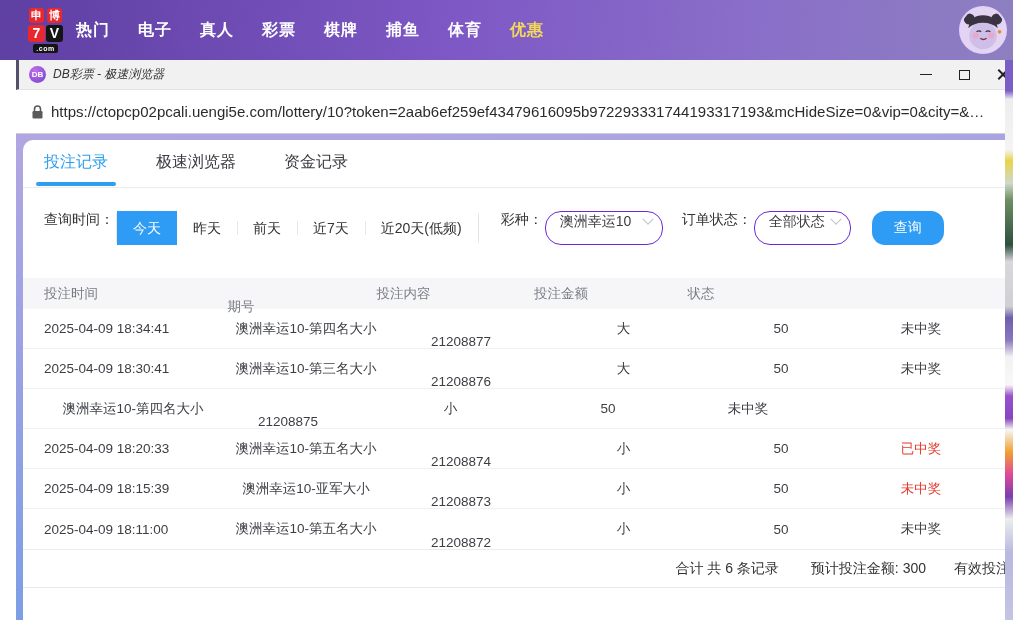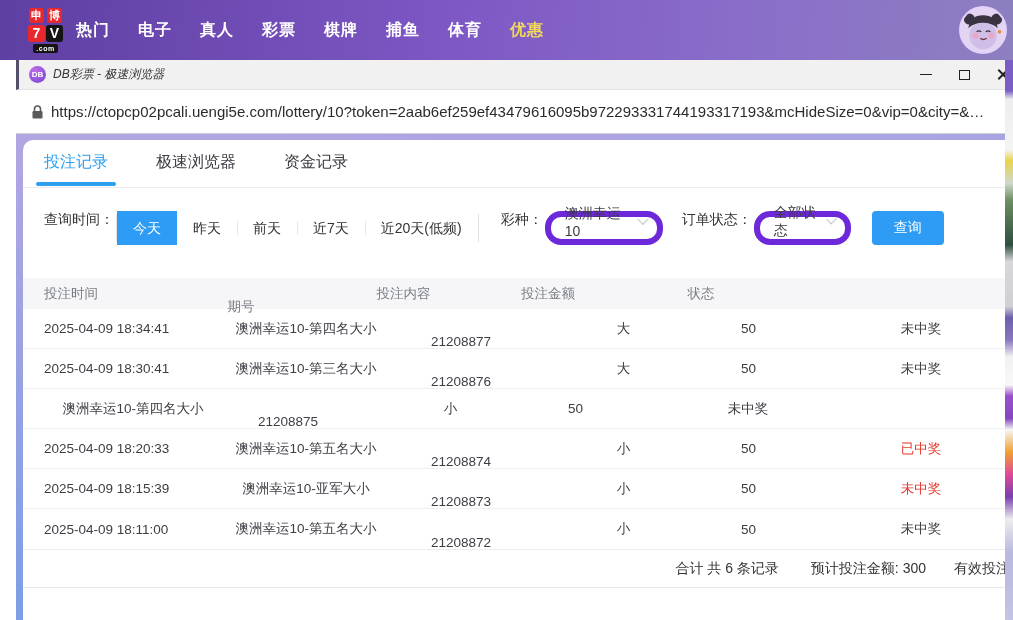--- a/index.html
+++ b/index.html
@@ -68,39 +68,39 @@
   .flabel { color:#333; margin-right:2px; }
   .btngroup { display:flex; align-items:center; border:1px solid #e4e4e4; border-radius:4px; height:34px; }
   .btngroup .opt { padding:0 16px; height:34px; line-height:32px; color:#333; cursor:pointer;
     background:#fff; border:none; font-size:14px; position:relative; }
   .btngroup .opt + .opt::before { content:""; position:absolute; left:0; top:10px;
     width:1px; height:14px; background:#e8e8e8; }
   .btngroup .opt.active { background:#2e9cf5; color:#fff; border-radius:0; }
   .btngroup .opt.active::before { display:none; }
   .btngroup .opt.active + .opt::before { display:none; }
   .dropdown { display:flex; align-items:center; justify-content:space-between;
-    border:6px solid #6d28d9; border-radius:16px; height:34px; padding:0 10px 12px 14px;
+    border:1px solid #6d28d9; border-radius:16px; height:34px; padding:0 10px 12px 14px;
     color:#3c3c44; cursor:pointer; background:#fff; }
   .dd1 { width:118px; } .dd2 { width:97px; }
   .chev { width:8px; height:8px; border-right:1.5px solid #c0c4cc; border-bottom:1.5px solid #c0c4cc;
     transform:rotate(45deg) translate(-2px,-2px); margin-left:6px; }
   .gap22 { margin-left:22px; } .gap19 { margin-left:19px; } .gap21 { margin-left:21px; }
   .searchbtn { width:72px; height:34px; background:#2e9cf5; color:#fff; border:none;
-    border-radius:4px; font-size:14px; cursor:pointer; font-family:inherit; }
+    border-radius:13px; font-size:14px; cursor:pointer; font-family:inherit; }
 
   .table { margin-top:33px; }
   .trow { display:flex; align-items:center; }
   .thead { height:31px; background:#f6f6f8; color:#797d85; font-size:13.5px; }
   .tbody-row { height:40px; font-size:13.5px; color:#3c3e44; border-bottom:1px solid #f0f0f0; }
   .tbody-row:last-child { border-bottom:none; }
   .c1 { width:173px; padding-left:21px; text-align:left; }
   .c2 { width:220px; text-align:center; }
   .c3 { width:90px;  text-align:center;margin-top:26px; }
   .c4 { width:235px; text-align:center; }
-  .c5 { width:80px;  text-align:left; }
+  .c5 { width:80px;  text-align:center; }
   .c6 { width:200px; text-align:center; }
   .won { color:#e5392e; }
 
   .summary { height:39px; border-top:1px solid #ececec; border-bottom:1px solid #e7e7f2;
     display:flex; align-items:center; justify-content:flex-end; font-size:14px; color:#333;
     overflow:hidden; white-space:nowrap; }
   .sum2 { margin-left:32px; }
   .sum3 { margin-left:28px; margin-right:-17px; }
 
   

